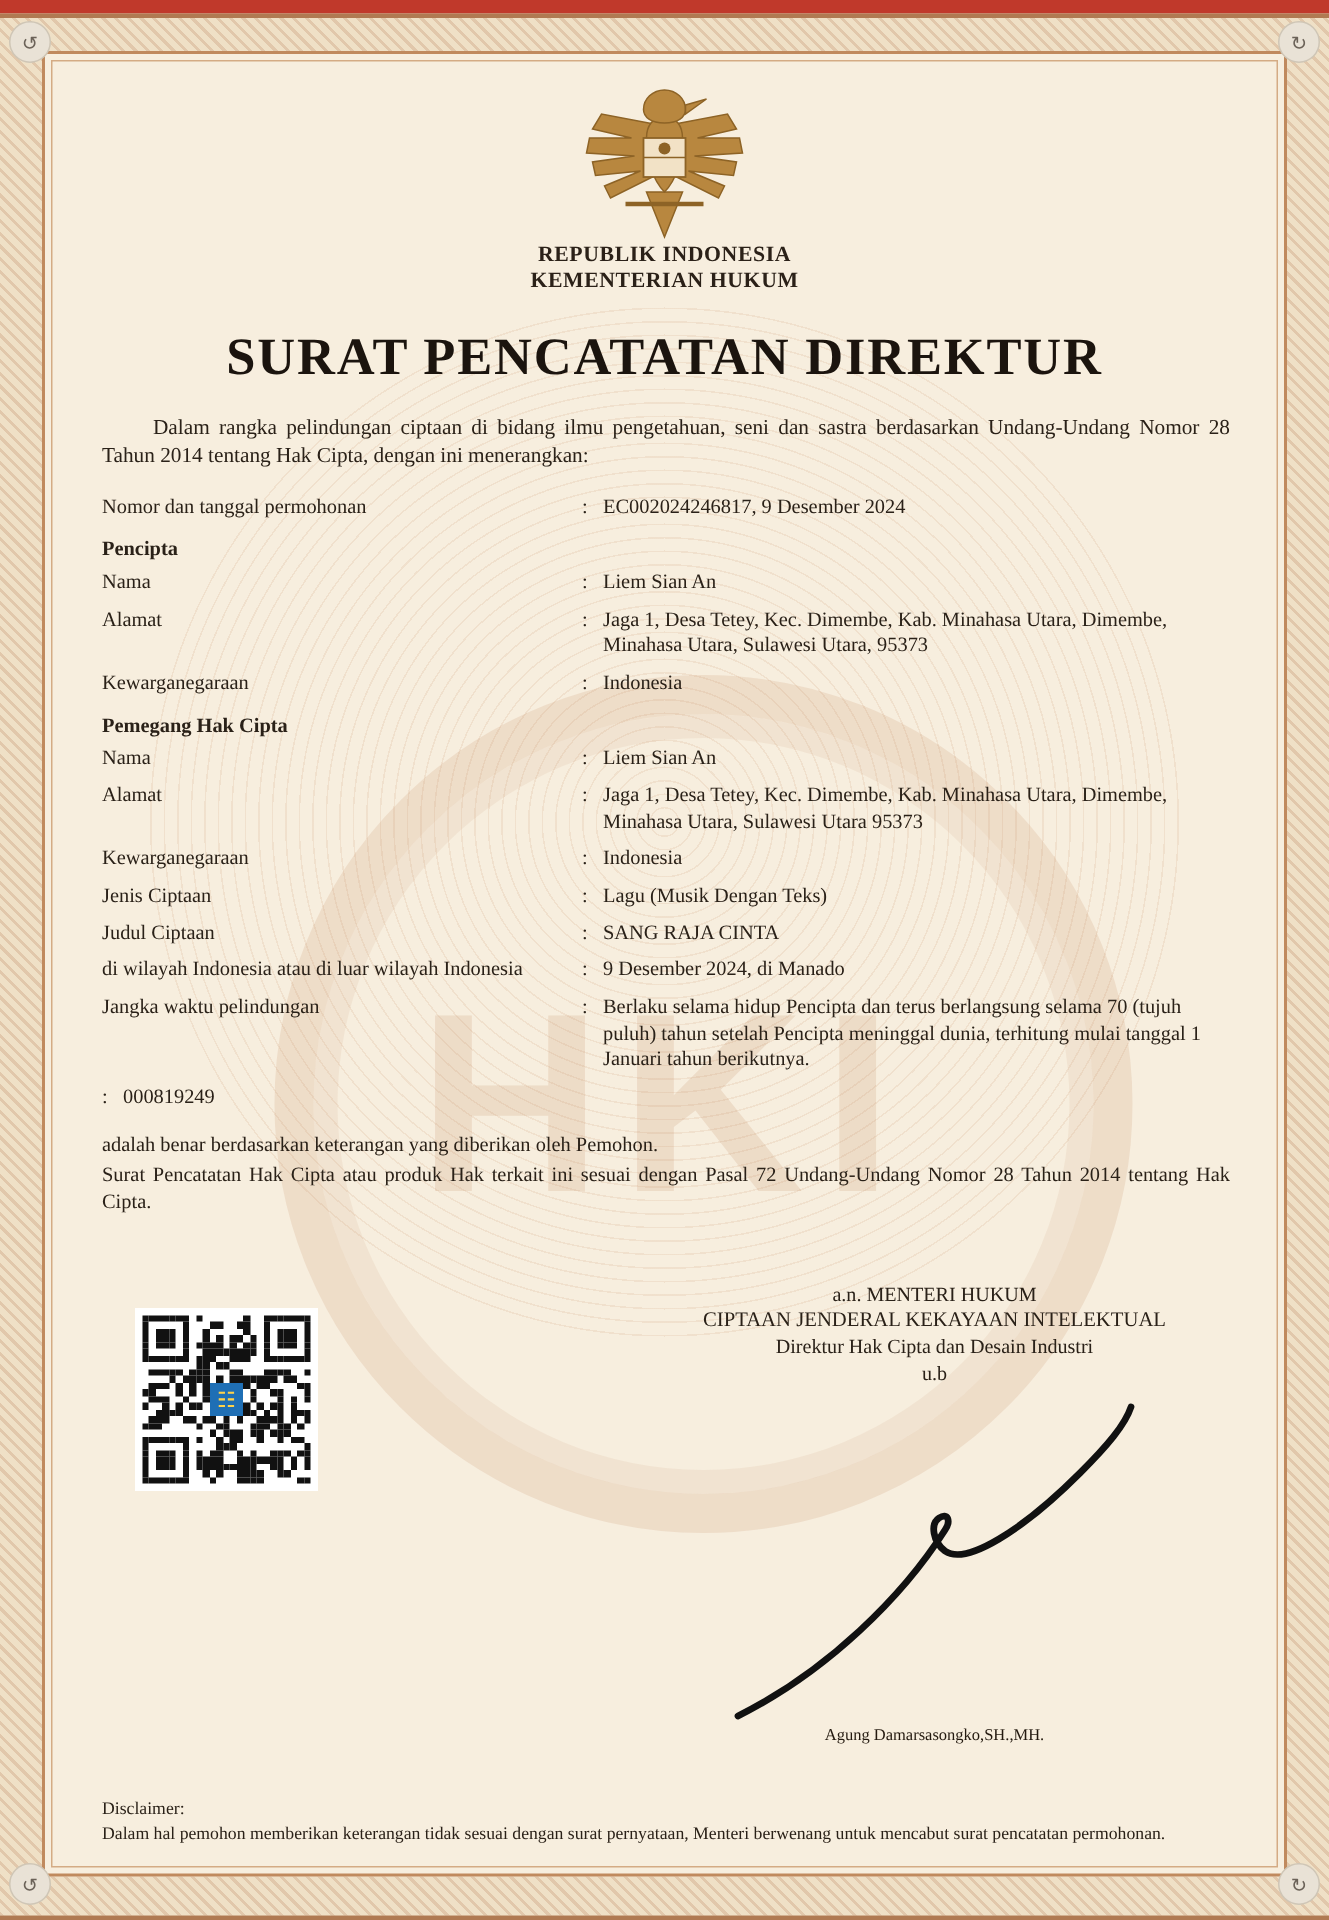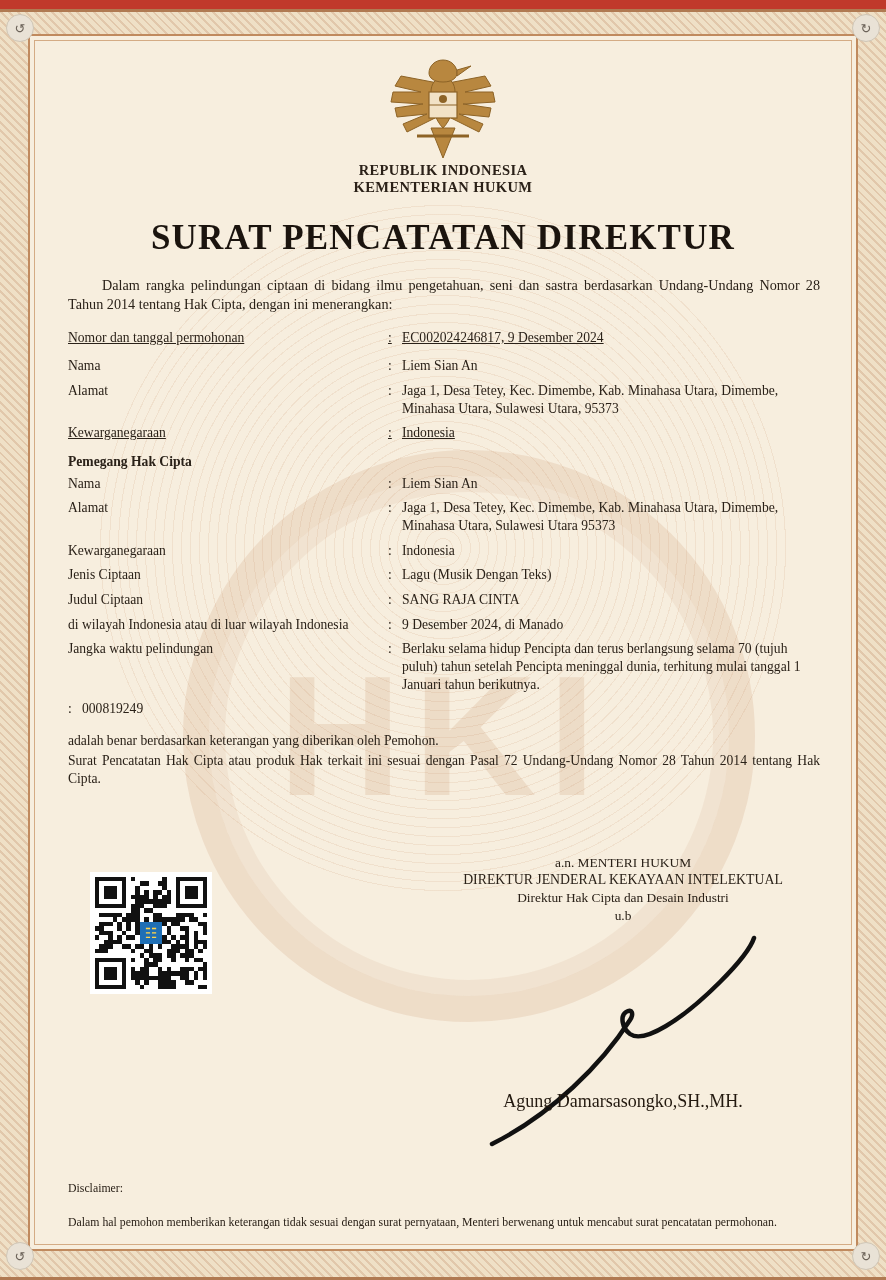--- a/index.html
+++ b/index.html
@@ -175,21 +175,21 @@
     box-sizing: border-box;
   }
   .row .colon {
     width: 14px;
     flex: 0 0 14px;
   }
   .row .value { flex: 1 1 auto; }
   .row.section .label { font-weight: bold; }
   .row .value.bold { font-weight: normal; }
   .row.tight { margin-bottom: 4px; }
-  .row.gap { margin-bottom: 11px; text-decoration: underline; }
+  .row.gap { margin-bottom: 11px; }
 
   .para {
     font-size: 13.6px;
     color: #2a2118;
     line-height: 1.32;
     margin: 14px 4px 0 6px;
     text-align: justify;
   }
 
   
@@ -247,37 +247,37 @@
     top: 870px;
     width: 330px;
     height: 230px;
     pointer-events: none;
   }
 
   .sign-name {
     position: absolute;
     left: 380px;
     right: 20px;
-    top: 1036px;
+    top: 1096px;
     text-align: center;
-    font-size: 18px;
+    font-size: 11px;
     color: #23190f;
     line-height: 1.32;
   }
 
   .disclaimer {
     position: absolute;
     left: 6px;
     right: 6px;
     bottom: 8px;
     font-size: 11.8px;
     color: #2a2118;
     line-height: 1.4;
   }
-  .disclaimer .dh { margin-bottom: 18px; }
+  .disclaimer .dh { margin-bottom: 1px; }
 
   
   .viewer-btn {
     position: absolute;
     width: 26px;
     height: 26px;
     border-radius: 50%;
     background: #e9e2d6;
     border: 1px solid #cfc6b6;
     display: flex;
@@ -337,20 +337,25 @@
         <div class="intro"><span class="indent"></span><span>Dalam rangka pelindungan ciptaan di bidang ilmu pengetahuan, seni dan sastra berdasarkan Undang-Undang Nomor 28 Tahun 2014 tentang Hak Cipta, dengan ini menerangkan:</span></div>
 
         <div class="fields">
 
           <div class="row gap">
             <div class="label">Nomor dan tanggal permohonan</div>
             <div class="colon">:</div>
             <div class="value">EC002024246817, 9 Desember 2024</div>
           </div>
 
+          <div class="row section tight">
+            <div class="label">Pencipta</div>
+            <div class="colon"></div>
+            <div class="value"></div>
+          </div>
 
           <div class="row">
             <div class="label">Nama</div>
             <div class="colon">:</div>
             <div class="value bold">Liem Sian An</div>
           </div>
 
           <div class="row">
             <div class="label">Alamat</div>
             <div class="colon">:</div>
@@ -1049,21 +1054,21 @@
               <i style="background: transparent;"></i>
               <i style="background: transparent;"></i>
               <i></i>
               <i></i>
             </div>
           <div class="qr-logo">☷</div>
         </div>
 
         <div class="sign-block">
           <div>a.n. MENTERI HUKUM</div>
-          <div class="big">DIREKTUR JENDERAL KEKAYAAN INTELEKTUAL</div>
+          <div class="big">CIPTAAN JENDERAL KEKAYAAN INTELEKTUAL</div>
           <div>Direktur Hak Cipta dan Desain Industri</div>
           <div>u.b</div>
         </div>
 
         <svg class="signature" viewBox="0 0 330 230">
           <path d="M10 220 C70 190 120 140 148 96 C152 90 150 84 144 88 C138 92 140 104 148 110 C162 120 200 96 238 58 C256 40 268 26 272 14" fill="none" stroke="#111" stroke-width="4.5" stroke-linecap="round"></path>
         </svg>
 
         <div class="sign-name">
           <div>Agung Damarsasongko,SH.,MH.</div>

